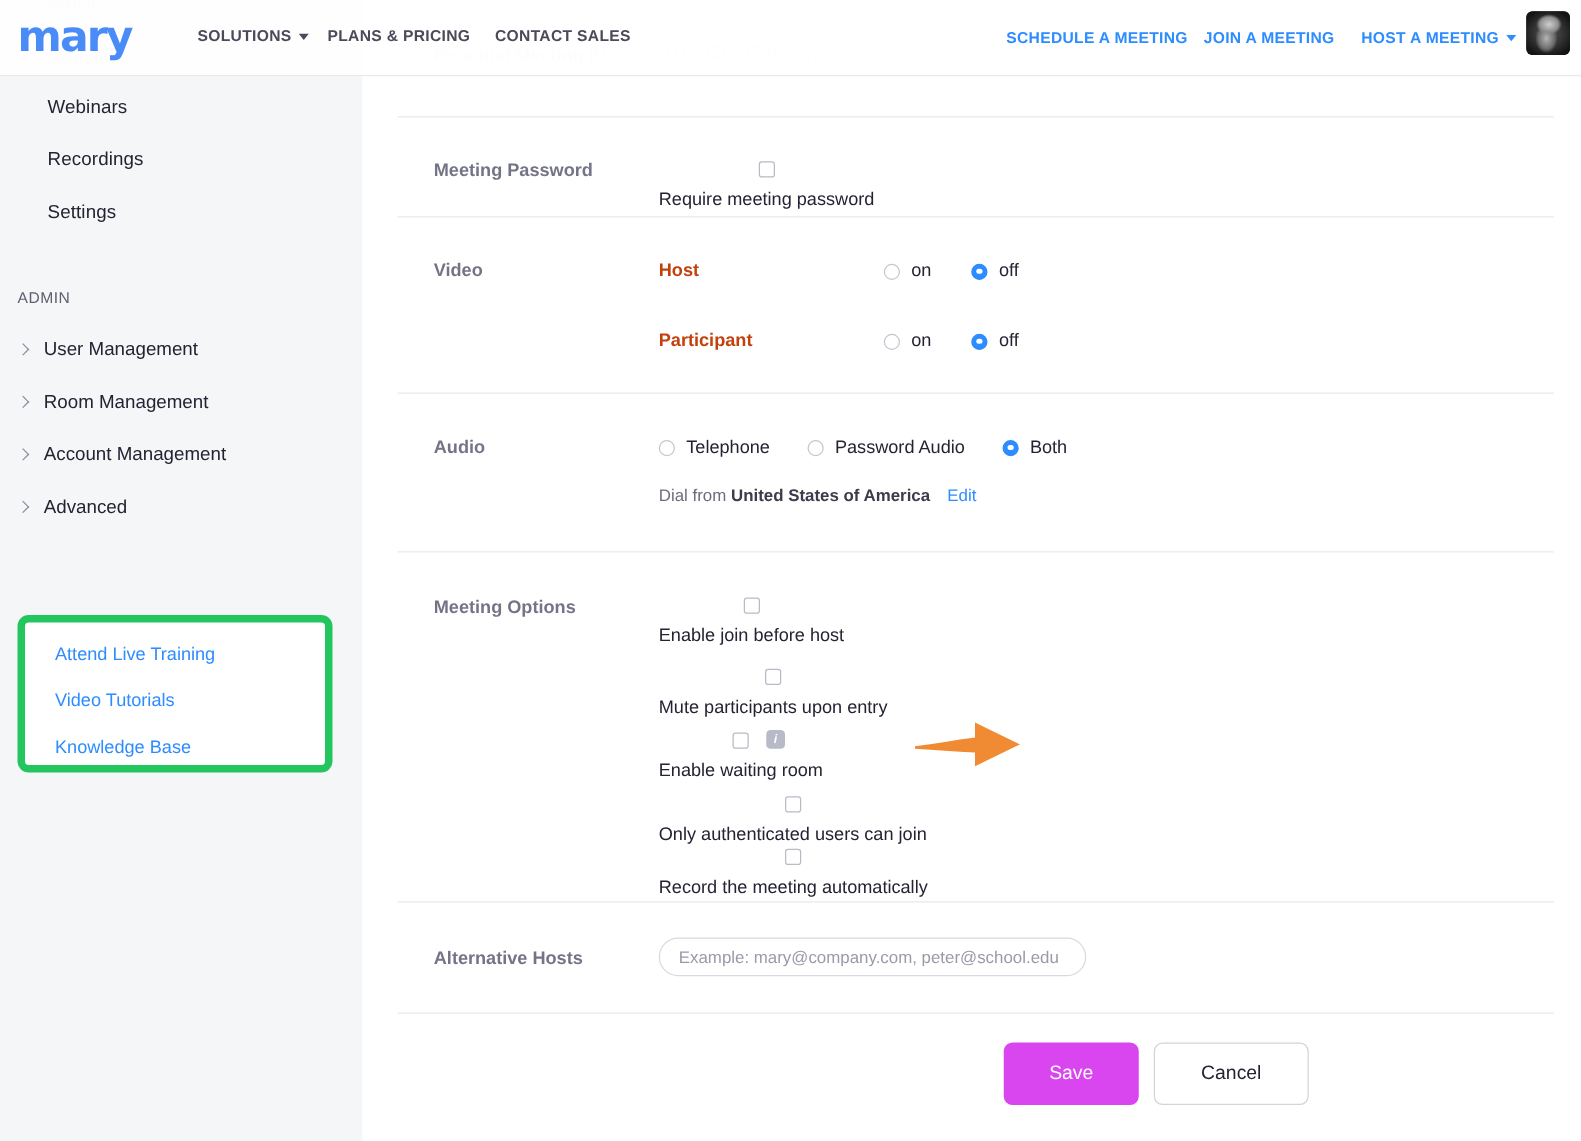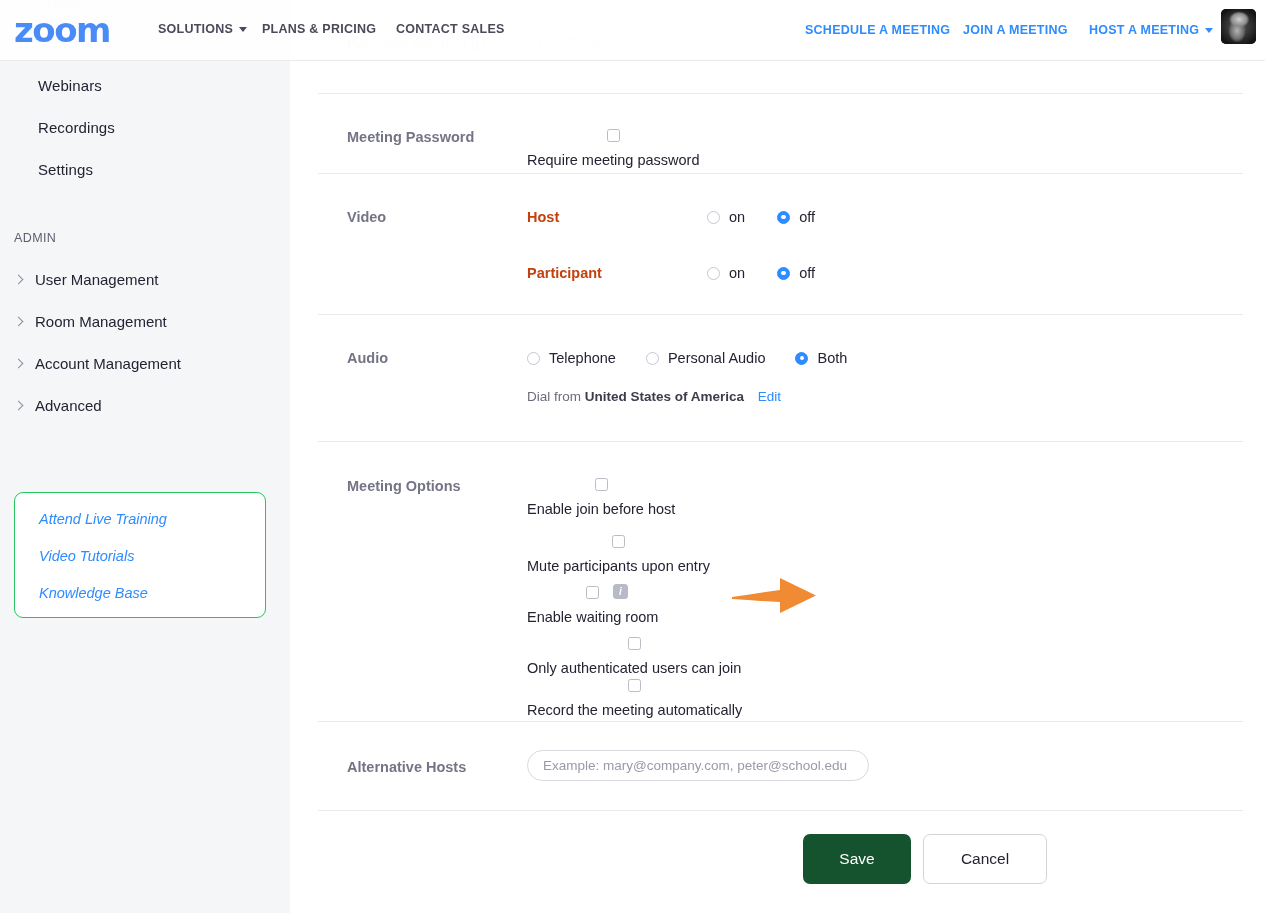--- a/index.html
+++ b/index.html
@@ -80,23 +80,22 @@
   }
 
   
   #help-card {
     position: absolute;
     left: 14px;
     top: 492px;
     width: 252px;
     height: 126px;
     background: #ffffff;
-    border: 1px solid #22c55e;
+    border: 6px solid #22c55e;
     border-radius: 9px;
-    font-style: italic;
   }
   #help-card a {
     position: absolute;
     left: 24px;
     font-size: 14.5px;
     color: #2d8cff;
     text-decoration: none;
     white-space: nowrap;
   }
 
@@ -236,21 +235,21 @@
     padding: 0 15px;
     outline: none;
   }
   #alt-input::placeholder { color: #9a9aa8; }
 
   
   #btn-save {
     position: absolute;
     left: 513px; top: 834px;
     width: 108px; height: 50px;
-    background: #14532d;
+    background: #d946ef;
     border: none;
     border-radius: 7px;
     color: #ffffff;
     font-size: 15.5px;
     font-family: "Liberation Sans", sans-serif;
     cursor: pointer;
   }
   #btn-cancel {
     position: absolute;
     left: 633px; top: 834px;
@@ -449,21 +448,21 @@
     <div class="divider" style="top:314px;"></div>
 
     <div class="row-label" style="top:350px;">Audio</div>
     <div class="radio-group" style="left:237px; top:350px; gap:30px;">
       <span class="radio-opt">
         <span class="rdo"></span>
         <span class="rlbl">Telephone</span>
       </span>
       <span class="radio-opt">
         <span class="rdo"></span>
-        <span class="rlbl">Personal Audio</span>
+        <span class="rlbl">Password Audio</span>
       </span>
       <span class="radio-opt">
         <span class="rdo on"></span>
         <span class="rlbl">Both</span>
       </span>
     </div>
 
     <div class="dial-line" style="top:389px;">
       <span>Dial from</span>
       <b>United States of America</b>
@@ -510,21 +509,21 @@
     <button id="btn-save">Save</button>
     <button id="btn-cancel">Cancel</button>
 
     <svg id="arrow" viewBox="0 0 90 44">
       <path d="M2 24 C 18 22, 34 19, 50 17 L 50 5 L 86 22.5 L 50 40 L 50 29 C 34 28.5, 18 27, 2 26 Z" fill="#f08a33"></path>
     </svg>
 
   </main>
 
   <header id="header">
-    <div id="logo">zoom</div>
+    <div id="logo">mary</div>
 
     <div class="nav-left" style="left:158px;">
       <span>SOLUTIONS</span>
       <span class="caret"></span>
     </div>
     <div class="nav-left" style="left:262px;">
       <span>PLANS &amp; PRICING</span>
     </div>
     <div class="nav-left" style="left:396px;">
       <span>CONTACT SALES</span>

